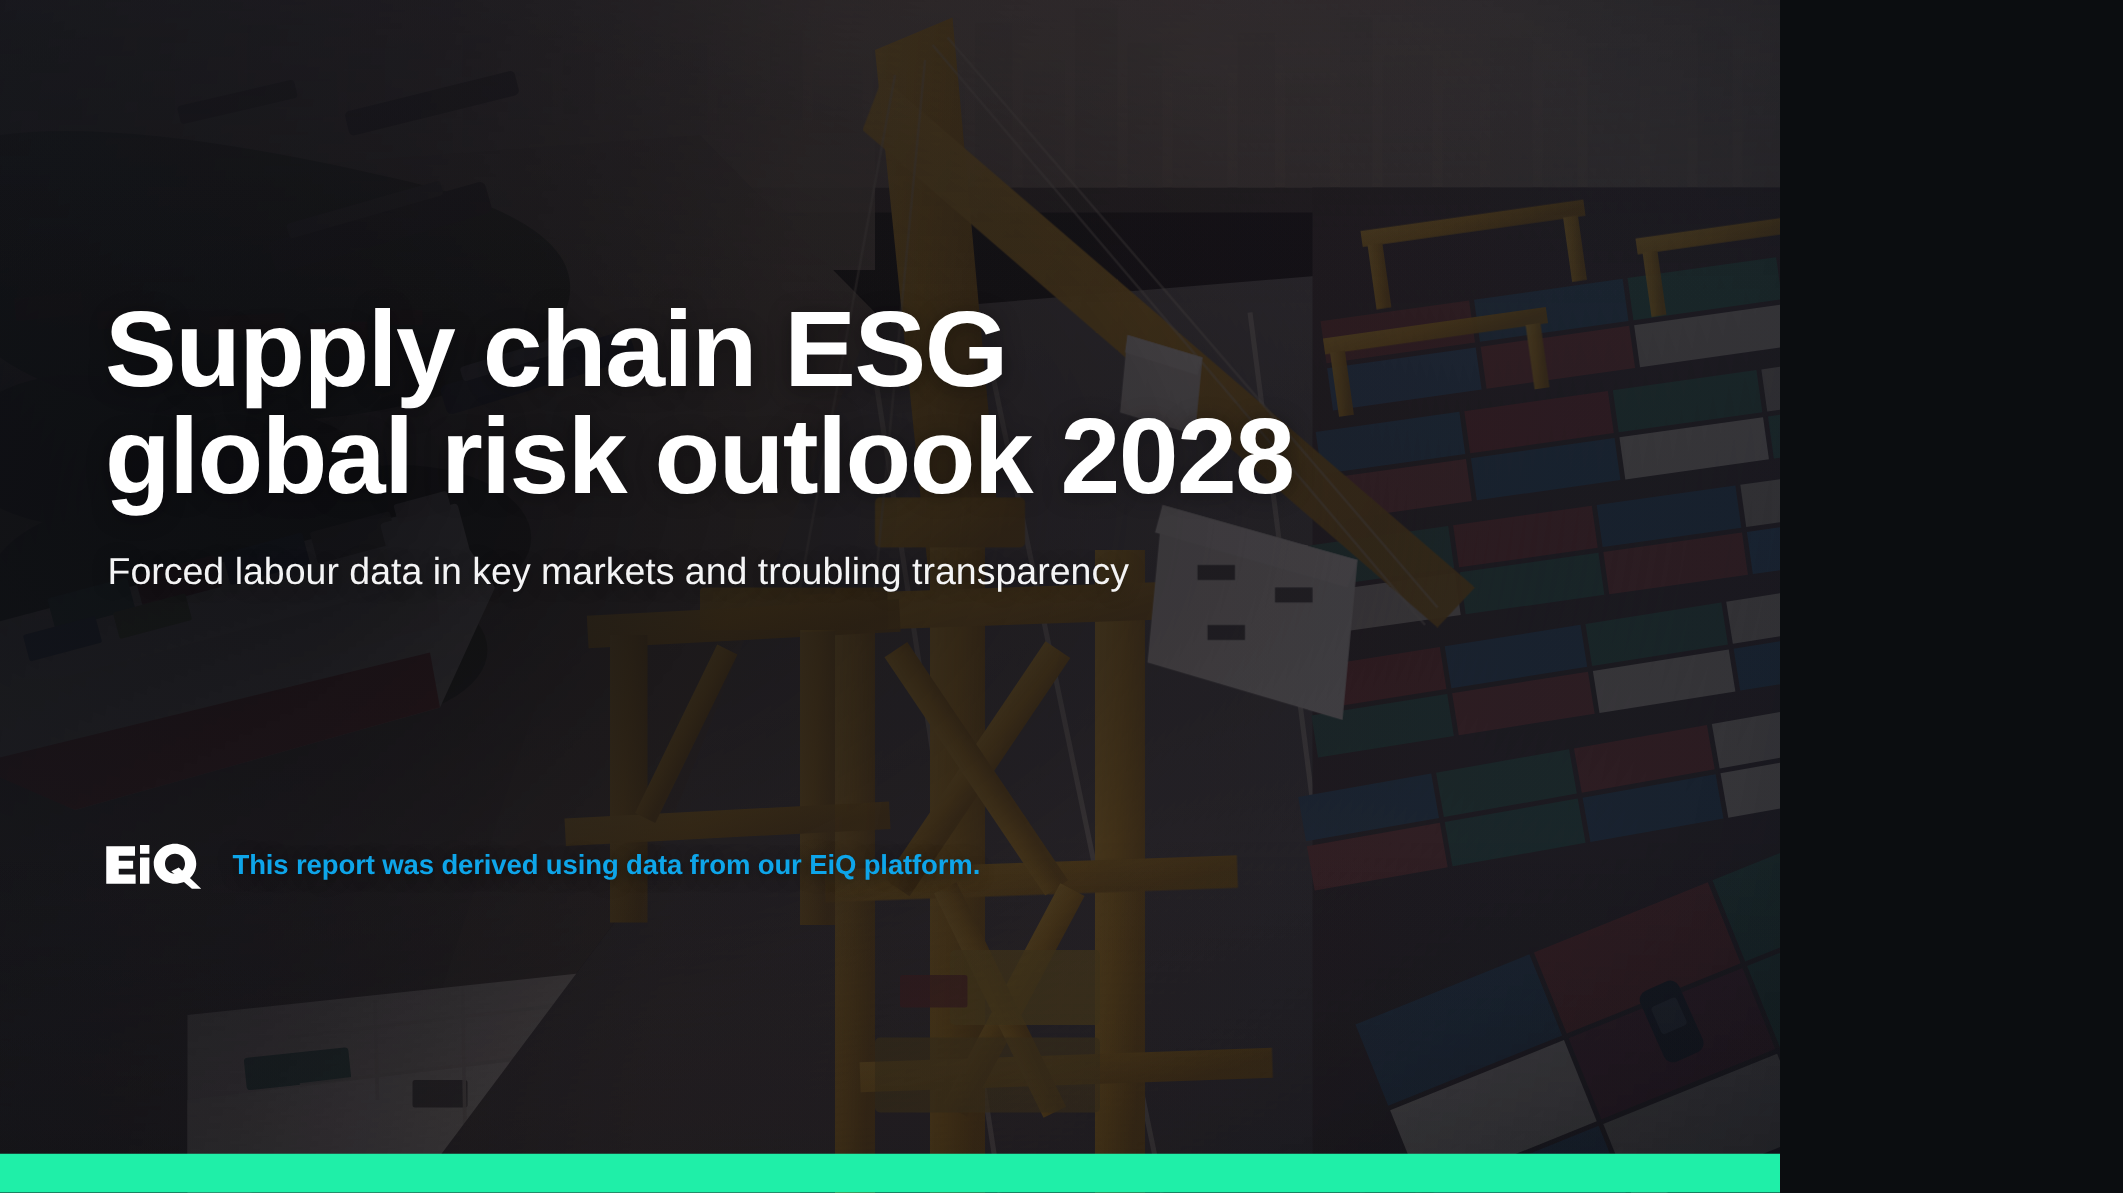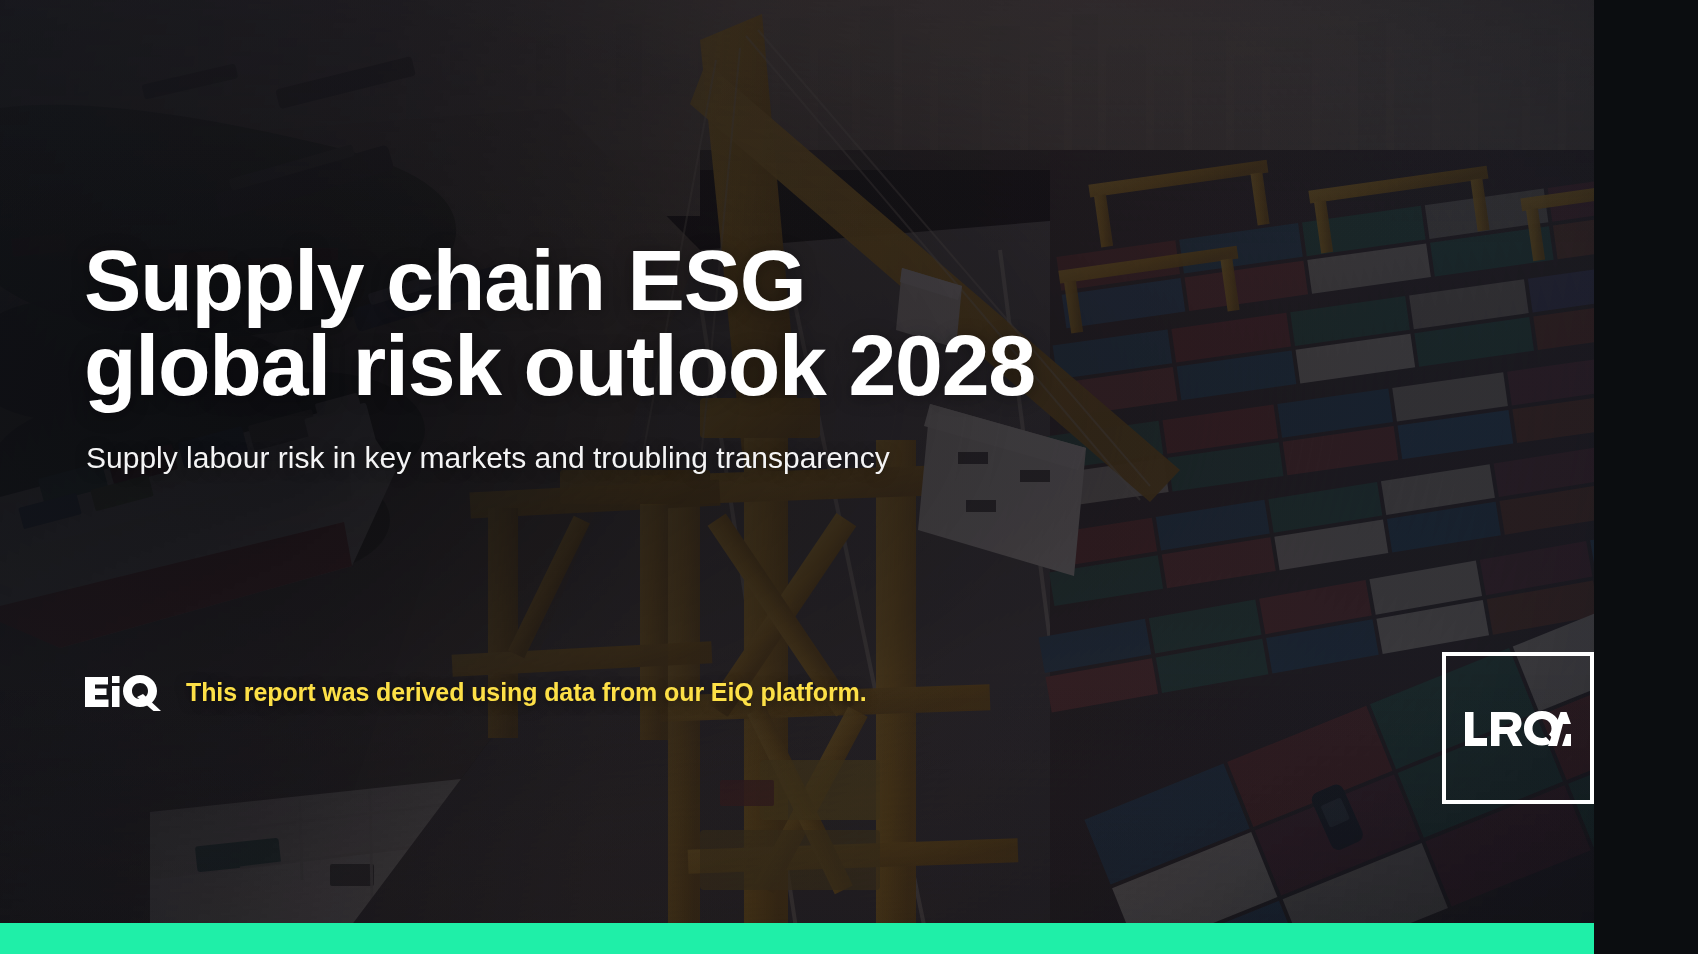--- a/index.html
+++ b/index.html
@@ -3,21 +3,21 @@
 <meta charset="utf-8">
 <title>Supply chain ESG global risk outlook 2024</title>
 <style>
   * { margin:0; padding:0; box-sizing:border-box; }
   html,body{
     width:1698px; height:954px; overflow:hidden;
     background:#0b0d10;
     font-family:"Liberation Sans", sans-serif;
   }
   #cover{
-    position:relative; width:1594px; height:954px; overflow:hidden;
+    position:relative; width:1424px; height:954px; overflow:hidden;
   }
 
   
   #photo{
     position:absolute; inset:0; width:1698px; height:954px;
   }
   #photo svg{ display:block; width:1698px; height:954px; }
 
   
   .tint-a{
@@ -80,22 +80,22 @@
   
   .credit{
     position:absolute; left:84px; top:672px;
     display:flex; align-items:center; gap:24px;
     pointer-events:auto;
   }
   .eiq-logo{
     display:block; height:40px; width:78px;
   }
   .credit-text{
-    color:#fde047;
-    font-size:25px; font-weight:bold; letter-spacing:-0.1px;
+    color:#0ea5e9;
+    font-size:22px; font-weight:bold; letter-spacing:-0.1px;
     white-space:nowrap;
     text-shadow:0 2px 12px rgba(0,0,0,0.5);
   }
 
   
   .lrqa-badge{
     position:absolute; left:1442px; top:652px;
     width:152px; height:152px;
     border:4px solid #ffffff;
     display:flex; align-items:center; justify-content:center;
@@ -469,21 +469,21 @@
   <div class="tint-c"></div>
 
   <div class="content">
 
     <h1 class="title" style="color: rgb(255, 255, 255);">
       <span class="line">Supply chain ESG</span>
       <span class="line">global risk outlook 2028</span>
     </h1>
 
     <p class="subtitle" style="color: rgb(244, 244, 245);">
-      <span class="line">Supply labour risk in key markets and troubling transparency</span>
+      <span class="line">Forced labour data in key markets and troubling transparency</span>
     </p>
 
     <div class="credit">
       <span aria-label="EiQ">
         <svg class="eiq-logo" viewBox="0 0 156 80" aria-hidden="true">
           <g fill="#ffffff">
 
             <path d="M2,10 H48 V25 H22 V33 H45 V46 H22 V55 H49 V70 H2 Z"></path>
 
             <rect x="56" y="8" width="15" height="14"></rect>

